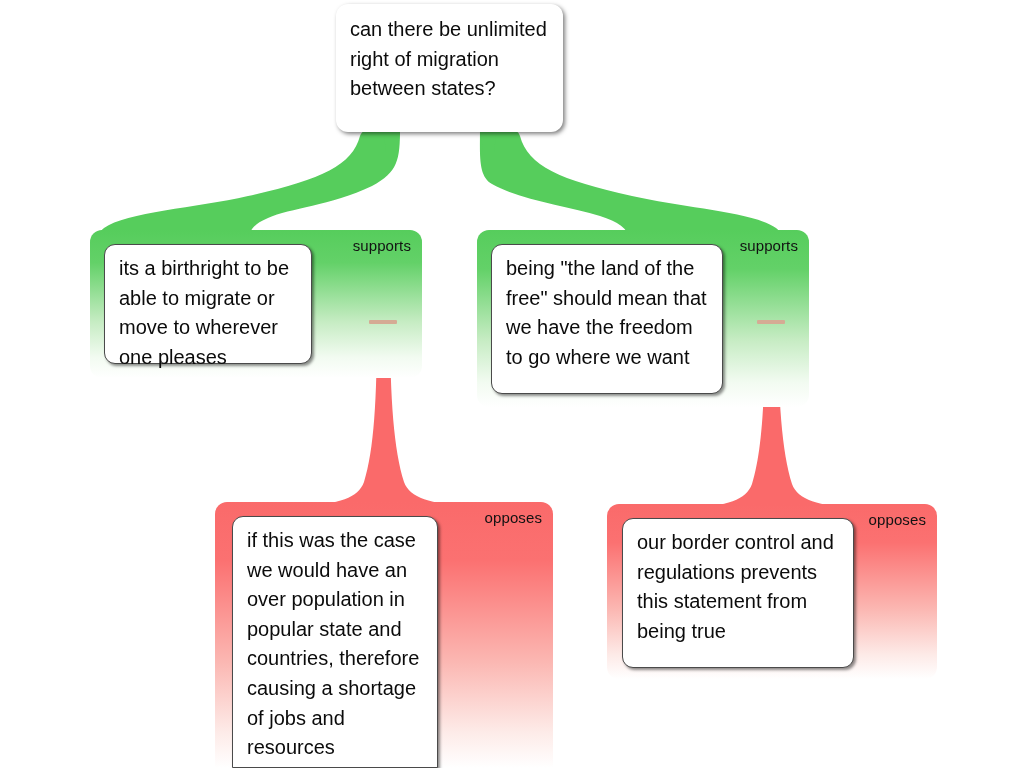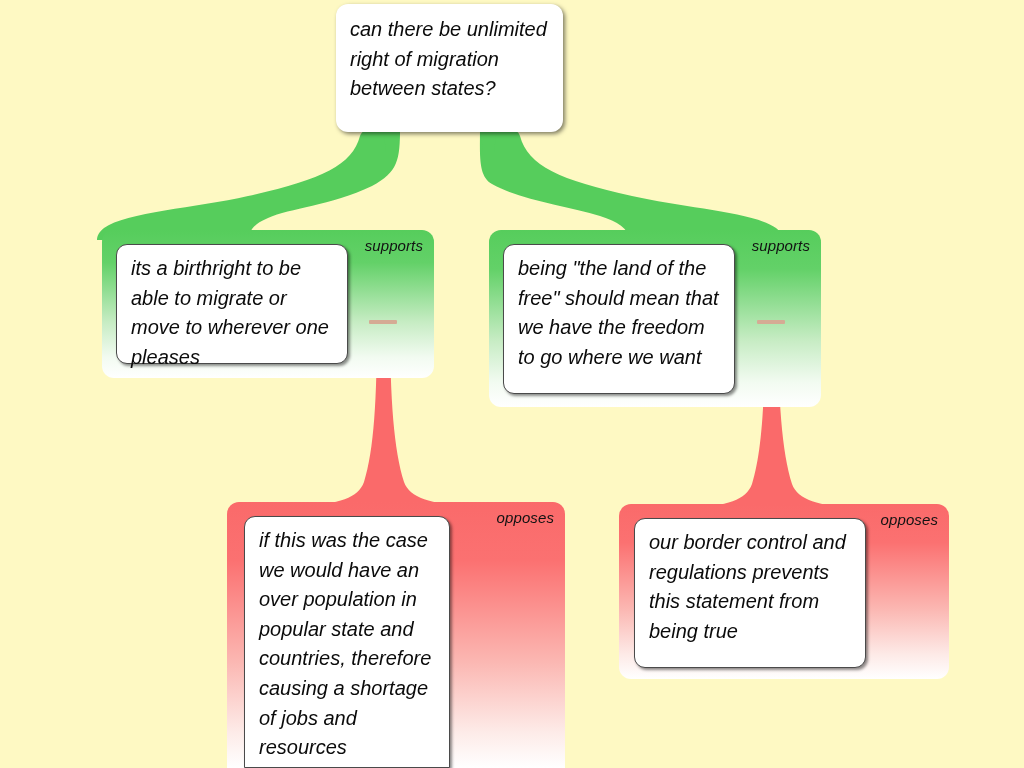--- a/index.html
+++ b/index.html
@@ -10,39 +10,37 @@
   body {
     width: 1024px;
     height: 768px;
     overflow: hidden;
     font-family: "Liberation Sans", sans-serif;
   }
   #stage {
     position: relative;
     width: 1024px;
     height: 768px;
-    background: #fef9c3;
-    font-style: italic;
+    background: #ffffff;
   }
   
   #connectors {
     position: absolute;
     left: 0;
     top: 0;
     width: 1024px;
     height: 768px;
     z-index: 1;
   }
 
   
   .node {
     position: absolute;
     z-index: 2;
     box-sizing: border-box;
-    margin-left: 12px;
   }
   .node-body {
     position: absolute;
     left: 0; top: 0;
     width: 100%;
     height: 100%;
     border-radius: 12px;
   }
   .node.green .node-body {
     background: linear-gradient(to bottom, #56cd5c 0%, #63d168 22%, #c6ecc3 62%, #f2fbf1 86%, #ffffff 100%);
@@ -158,21 +156,21 @@
 
     <path fill="#56cd5c" d="M 232 232 L 268 232 L 268 243 L 232 243 Z"></path>
     <path fill="#56cd5c" d="M 612 232 L 648 232 L 648 243 L 612 243 Z"></path>
   </svg>
 
   <div id="root-node">can there be unlimited right of migration between states?</div>
 
   <div class="node green" id="node-support-left" style="left:90px; top:230px; width:332px; height:148px;">
     <div class="node-body"></div>
     <div class="relation-label">supports</div>
-    <div class="claim-card" style="left:14px; top:14px; width:232px; height:120px;">its a birthright to be able to migrate or move to wherever one pleases</div>
+    <div class="claim-card" style="left:14px; top:14px; width:208px; height:120px;">its a birthright to be able to migrate or move to wherever one pleases</div>
   </div>
   <div class="stem-dash" style="left:369px; top:320px;"></div>
 
   <div class="node green" id="node-support-right" style="left:477px; top:230px; width:332px; height:177px;">
     <div class="node-body"></div>
     <div class="relation-label">supports</div>
     <div class="claim-card" style="left:14px; top:14px; width:232px; height:150px;">being "the land of the free" should mean that we have the freedom to go where we want</div>
   </div>
   <div class="stem-dash" style="left:757px; top:320px;"></div>
 

